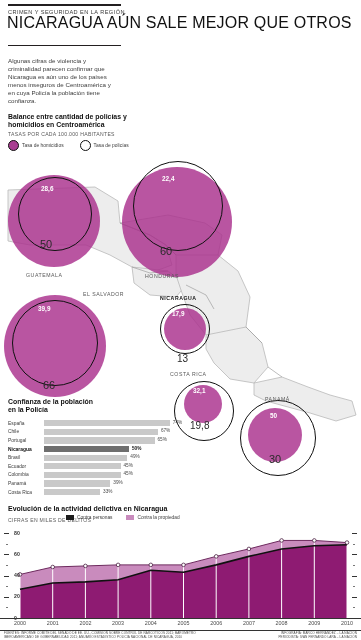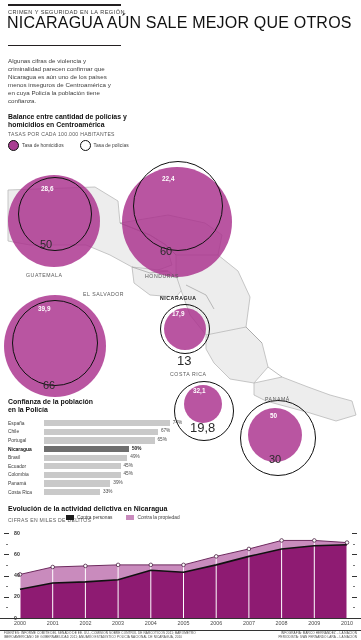--- a/index.html
+++ b/index.html
@@ -33,21 +33,21 @@
   .lg-txt{font-size:4.9px;color:#3b3b3b;}
 
   .mapwrap{position:absolute;left:0;top:95px;width:361px;height:425px;}
   .mapsvg{position:absolute;left:0;top:0;}
 
   .bubble{position:absolute;}
   .b-ring{position:absolute;border-radius:50%;border:1.7px solid #111;background:transparent;box-sizing:border-box;}
   .b-fill{position:absolute;border-radius:50%;background:rgba(169,48,140,.82);}
   .b-hom{position:absolute;color:#ffffff;font-weight:bold;font-size:6.4px;white-space:nowrap;}
   .b-pol{position:absolute;color:#2a2a2a;font-size:11px;white-space:nowrap;}
-  .b-pol.sm{font-size:13px;text-align:right;}
+  .b-pol.sm{font-size:10px;text-align:right;}
   .cname{position:absolute;font-size:5.2px;letter-spacing:.55px;color:#585858;white-space:nowrap;}
   .cname.hi{font-weight:bold;color:#111;}
 
   
   #confTitle{left:8px;top:398px;width:90px;}
   .bars{position:absolute;left:8px;top:419px;width:172px;}
   .brow{display:flex;align-items:center;height:8.6px;}
   .blabel{width:36px;font-size:4.9px;color:#3b3b3b;text-align:left;}
   .btrack{position:relative;flex:1;height:6.1px;}
   .bfill{position:absolute;left:0;top:0;height:6.1px;background:#c9c9c9;}

